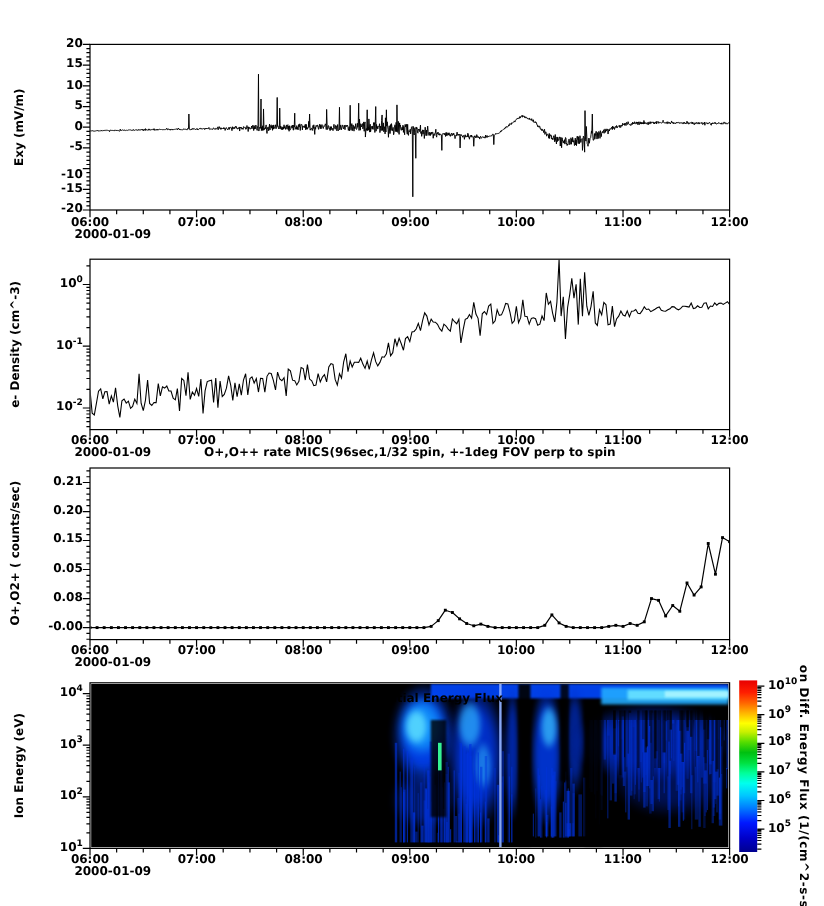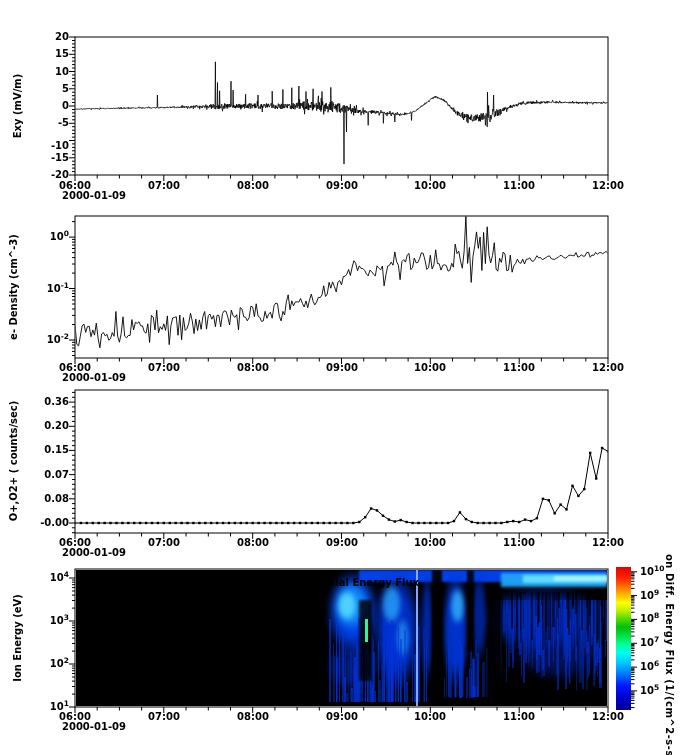--- a/index.html
+++ b/index.html
@@ -458,20 +458,21 @@
       <clipPath id="clip3">
         <rect x="75.5" y="569.5" width="532" height="137"></rect>
       </clipPath>
       <rect x="75" y="569" width="533" height="138" fill="none" stroke="#000" stroke-width="1"></rect>
       <path d="M75.0 707V713 M97.2 707V710.5 M119.4 707V710.5 M141.6 707V710.5 M163.8 707V713 M186.0 707V710.5 M208.3 707V710.5 M230.5 707V710.5 M252.7 707V713 M274.9 707V710.5 M297.1 707V710.5 M319.3 707V710.5 M341.5 707V713 M363.7 707V710.5 M385.9 707V710.5 M408.1 707V710.5 M430.3 707V713 M452.5 707V710.5 M474.8 707V710.5 M497.0 707V710.5 M519.2 707V713 M541.4 707V710.5 M563.6 707V710.5 M585.8 707V710.5 M608.0 707V713 M69 707.0H75 M72 694.1H75 M72 686.5H75 M72 681.1H75 M72 677.0H75 M72 673.5H75 M72 670.7H75 M72 668.2H75 M72 666.0H75 M69 664.0H75 M72 651.1H75 M72 643.5H75 M72 638.1H75 M72 634.0H75 M72 630.6H75 M72 627.7H75 M72 625.2H75 M72 623.0H75 M69 621.0H75 M72 608.1H75 M72 600.5H75 M72 595.1H75 M72 591.0H75 M72 587.6H75 M72 584.7H75 M72 582.2H75 M72 580.0H75 M69 578.0H75 " stroke="#000" stroke-width="1" fill="none"></path>
       <path d="M631 707.6H634.5 M631 703.4H634.5 M631 700.4H634.5 M631 698.1H634.5 M631 696.2H634.5 M631 694.6H634.5 M631 693.2H634.5 M631 692.0H634.5 M631 690.9H637 M631 683.8H634.5 M631 679.6H634.5 M631 676.6H634.5 M631 674.3H634.5 M631 672.4H634.5 M631 670.8H634.5 M631 669.4H634.5 M631 668.2H634.5 M631 667.1H637 M631 659.9H634.5 M631 655.7H634.5 M631 652.8H634.5 M631 650.4H634.5 M631 648.6H634.5 M631 647.0H634.5 M631 645.6H634.5 M631 644.4H634.5 M631 643.3H637 M631 636.1H634.5 M631 631.9H634.5 M631 628.9H634.5 M631 626.6H634.5 M631 624.7H634.5 M631 623.1H634.5 M631 621.7H634.5 M631 620.5H634.5 M631 619.4H637 M631 612.3H634.5 M631 608.1H634.5 M631 605.1H634.5 M631 602.8H634.5 M631 600.9H634.5 M631 599.3H634.5 M631 597.9H634.5 M631 596.7H634.5 M631 595.6H637 M631 588.4H634.5 M631 584.2H634.5 M631 581.3H634.5 M631 578.9H634.5 M631 577.1H634.5 M631 575.5H634.5 M631 574.1H634.5 M631 572.9H634.5 M631 571.8H637 " stroke="#000" stroke-width="1" fill="none"></path>
     </svg>
 
   <div id="colorbar" style="background: linear-gradient(to top, rgb(0, 0, 143) 0%, rgb(0, 0, 200) 8%, rgb(0, 24, 255) 17%, rgb(0, 128, 255) 26%, rgb(0, 200, 255) 33%, rgb(0, 255, 238) 40%, rgb(0, 255, 153) 46%, rgb(0, 224, 64) 52%, rgb(0, 192, 16) 58%, rgb(85, 221, 0) 64%, rgb(200, 240, 0) 70%, rgb(255, 255, 0) 75%, rgb(255, 180, 0) 81%, rgb(255, 100, 0) 87%, rgb(255, 30, 0) 93%, rgb(232, 0, 0) 100%);"></div>
 
+  <div class="title" style="top:372px">O+,O++ rate MICS(96sec,1/32 spin, +-1deg FOV perp to spin</div>
   <div class="title" style="top:577px">Ion Differential Energy Flux</div>
 
   <div class="ylab" style="left:17px;top:106px">Exy (mV/m)</div>
   <div class="ylab" style="left:13px;top:287px">e- Density (cm^-3)</div>
   <div class="ylab" style="left:13px;top:461px">O+,O2+ ( counts/sec)</div>
   <div class="ylab" style="left:17px;top:638px">Ion Energy (eV)</div>
 
   <div class="lbl" style="left:62px;top:190px">2000-01-09</div>
   <div class="lbl" style="left:62px;top:372px">2000-01-09</div>
   <div class="lbl" style="left:62px;top:547px">2000-01-09</div>
@@ -504,24 +505,24 @@
     <div class="t tr" style="top:231px">10<sup>0</sup></div>
     <div class="t tr" style="top:283px">10<sup>-1</sup></div>
     <div class="t tr" style="top:334px">10<sup>-2</sup></div>
     <div class="t hc" style="left:50px;top:537px">06:00</div>
     <div class="t hc" style="left:139px;top:537px">07:00</div>
     <div class="t hc" style="left:228px;top:537px">08:00</div>
     <div class="t hc" style="left:317px;top:537px">09:00</div>
     <div class="t hc" style="left:405px;top:537px">10:00</div>
     <div class="t hc" style="left:494px;top:537px">11:00</div>
     <div class="t hc" style="left:583px;top:537px">12:00</div>
-    <div class="t tr" style="top:396px">0.36</div>
+    <div class="t tr" style="top:396px">0.21</div>
     <div class="t tr" style="top:420px">0.20</div>
     <div class="t tr" style="top:444px">0.15</div>
-    <div class="t tr" style="top:469px">0.07</div>
+    <div class="t tr" style="top:469px">0.05</div>
     <div class="t tr" style="top:493px">0.08</div>
     <div class="t tr" style="top:517px">-0.00</div>
     <div class="t hc" style="left:50px;top:711px">06:00</div>
     <div class="t hc" style="left:139px;top:711px">07:00</div>
     <div class="t hc" style="left:228px;top:711px">08:00</div>
     <div class="t hc" style="left:317px;top:711px">09:00</div>
     <div class="t hc" style="left:405px;top:711px">10:00</div>
     <div class="t hc" style="left:494px;top:711px">11:00</div>
     <div class="t hc" style="left:583px;top:711px">12:00</div>
     <div class="t tr" style="top:572px">10<sup>4</sup></div>

